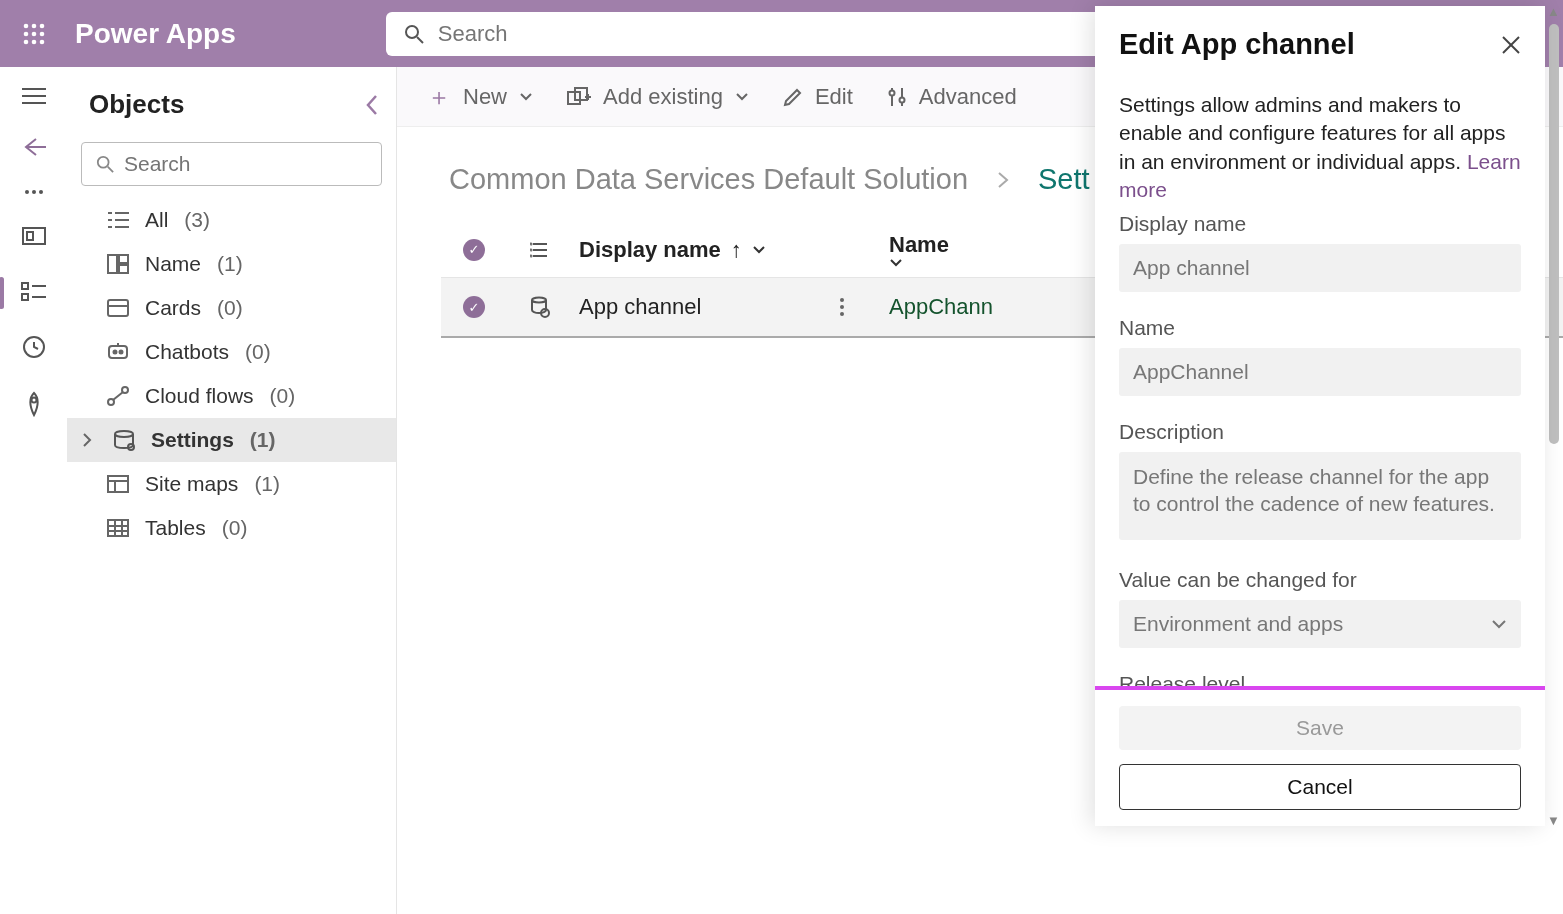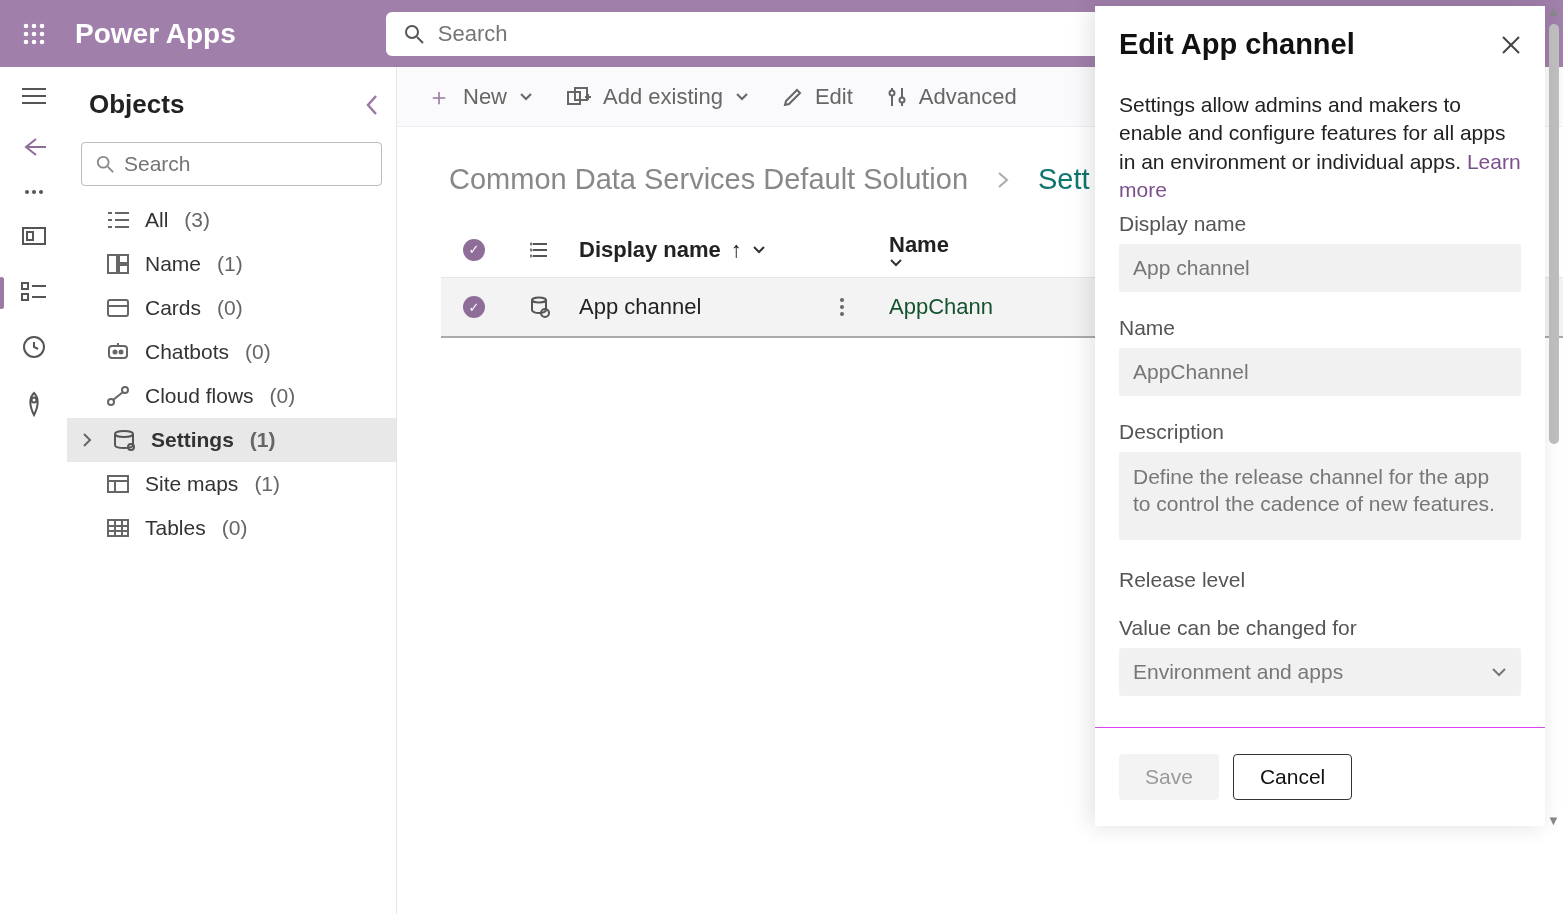--- a/index.html
+++ b/index.html
@@ -53,21 +53,21 @@
 .panel-head h2 { font-size: 29px; font-weight: 800; color: #111; }
 .panel-info { background: #f0f0f0; display: flex; align-items: center; gap: 12px; padding: 10px 20px; font-size: 20px; color: #444; }
 .panel-body { padding: 16px 24px; overflow: auto; flex: 1; }
 .panel-desc { font-size: 21px; color: #222; margin-bottom: 8px; line-height: 1.35; }
 .panel-desc a { color: #7b4f8c; text-decoration: none; }
 .fld { margin-bottom: 24px; }
 .fld label { display: block; font-size: 21px; color: #555; margin-bottom: 8px; }
 .fld input, .fld textarea, .fld .select { width: 100%; background: #f1f1f1; border: none; border-radius: 3px; padding: 12px 14px; font-size: 21px; color: #777; }
 .fld textarea { resize: none; height: 88px; line-height: 1.28; }
 .fld .select { display: flex; justify-content: space-between; align-items: center; }
-.panel-foot { border-top: 1px solid #d946ef; padding: 26px 24px; display: flex; gap: 14px; }
+.panel-foot { border-top: 4px solid #d946ef; padding: 16px 24px; display: flex; gap: 14px; flex-direction: column; }
 .panel-foot button { font-size: 21px; padding: 10px 26px; border-radius: 4px; cursor: pointer; }
 .btn-save { background: #f3f3f3; border: none; color: #999; }
 .btn-cancel { background: #fff; border: 1px solid #333; color: #111; }
 
 
 .scroll-track { position: absolute; right: 0; top: 6px; width: 18px; height: 820px; }
 .scroll-track .up, .scroll-track .down { position: absolute; left: 2px; color: #888; font-size: 13px; }
 .scroll-track .up { top: -2px; }
 .scroll-track .down { bottom: -2px; }
 .scroll-thumb { position: absolute; right: 4px; top: 18px; width: 10px; height: 420px; background: #bfbfbf; border-radius: 5px; }
@@ -402,34 +402,34 @@
     </div>
     <div class="fld">
       <label>Name</label>
       <input readonly="" value="AppChannel" style="">
     </div>
     <div class="fld">
       <label>Description</label>
       <textarea readonly="" style="">Define the release channel for the app to control the cadence of new features.</textarea>
     </div>
     <div class="fld">
-      <label>Release level</label>
-
-    </div>
-    <div class="fld">
       <label>Value can be changed for</label>
       <div class="select">
           <span>Environment and apps</span>
           <span>
             <svg width="16" height="10" stroke="#777" stroke-width="2" fill="none">
               <path d="M2 2 L8 8 L14 2"></path>
             </svg>
           </span>
         </div>
     </div>
+    <div class="fld">
+      <label>Release level</label>
+
+    </div>
   </div>
   <div class="panel-foot">
     <button class="btn-save">Save</button>
     <button class="btn-cancel">Cancel</button>
   </div>
 </div>
 
 <div class="scroll-track">
   <span class="up">▲</span>
   <div class="scroll-thumb"></div>

